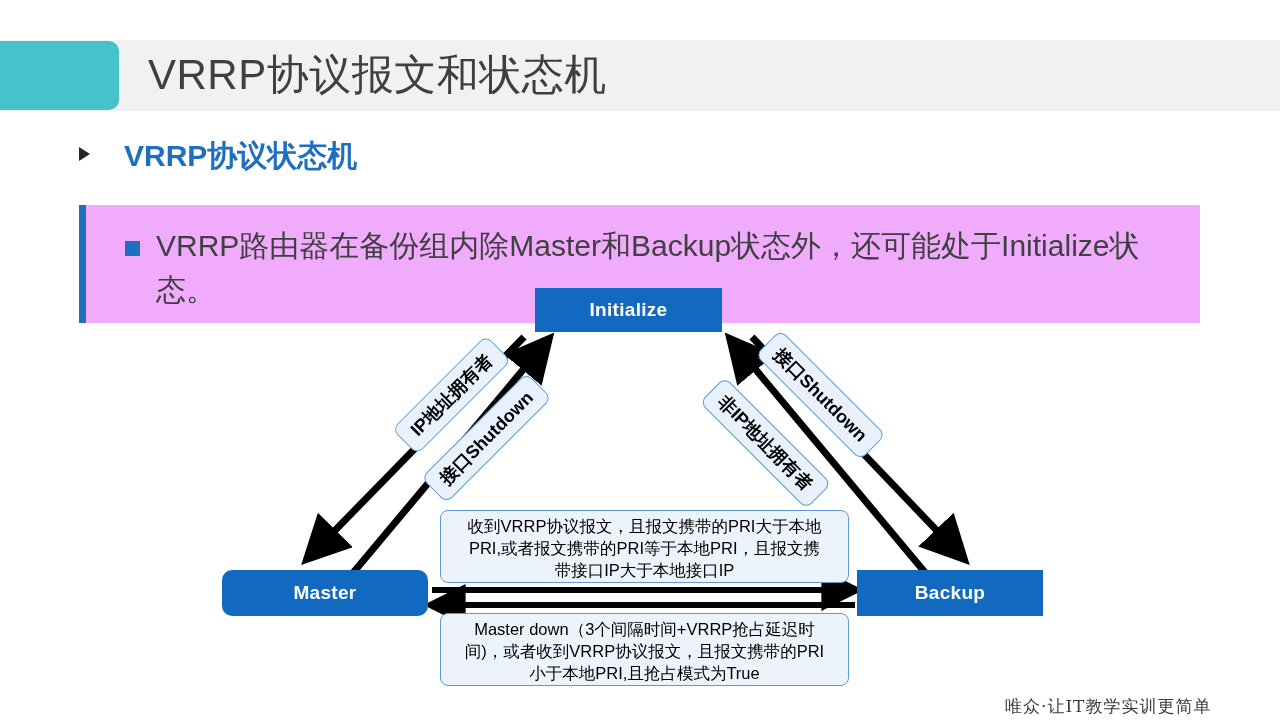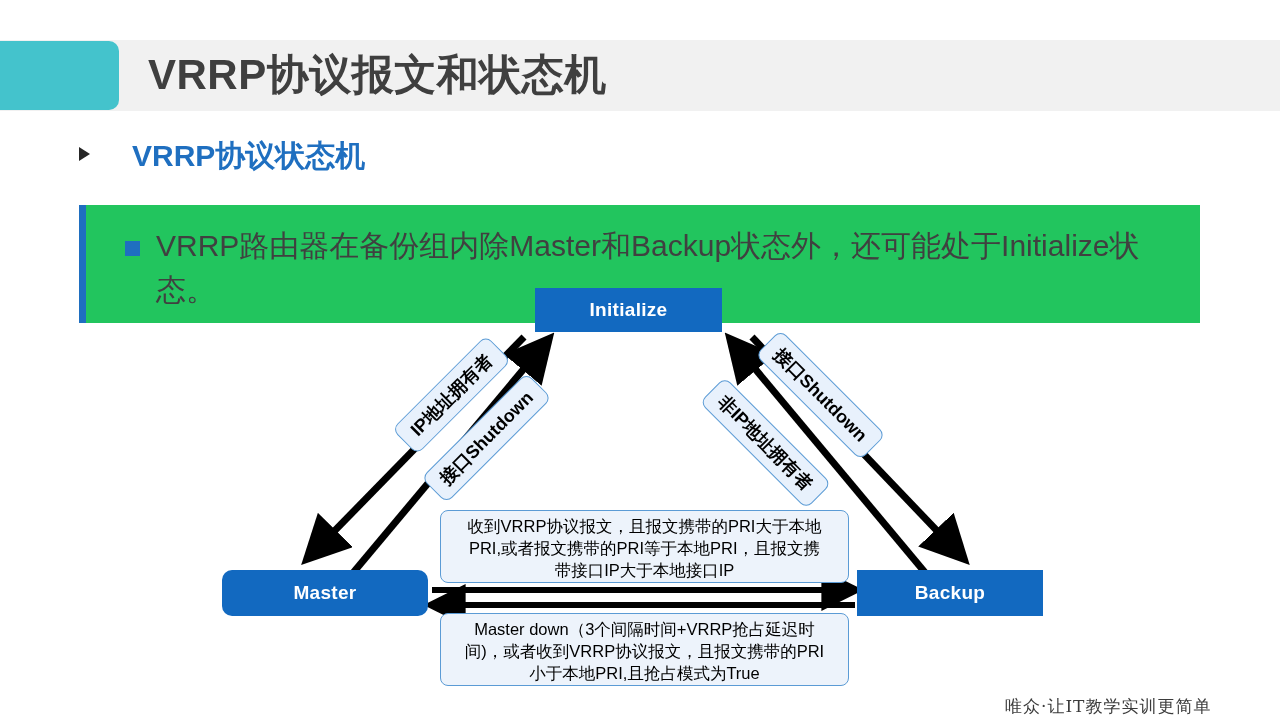--- a/index.html
+++ b/index.html
@@ -34,21 +34,21 @@
     border-radius: 0 10px 10px 0;
   }
   .header-title {
     position: absolute;
     left: 148px;
     top: 39px;
     width: 900px;
     height: 72px;
     line-height: 72px;
     font-size: 42px;
-    font-weight: bold;
+    font-weight: normal;
     color: #3f3f3f;
     letter-spacing: 0.5px;
     white-space: nowrap;
   }
 
   
   .sub-bullet {
     position: absolute;
     left: 79px;
     top: 147px;
@@ -59,31 +59,30 @@
     border-bottom: 7px solid transparent;
   }
   .sub-title {
     position: absolute;
     left: 124px;
     top: 136px;
     font-size: 30px;
     font-weight: bold;
     color: #1f6fc0;
     white-space: nowrap;
-    margin-left: 8px;
   }
 
   
   .callout {
     position: absolute;
     left: 79px;
     top: 205px;
     width: 1121px;
     height: 118px;
-    background: #22c55e;
+    background: #f0abfc;
   }
   .callout-bar {
     position: absolute;
     left: 0;
     top: 0;
     width: 7px;
     height: 118px;
     background: #1f6fc0;
   }
   .callout-square {

